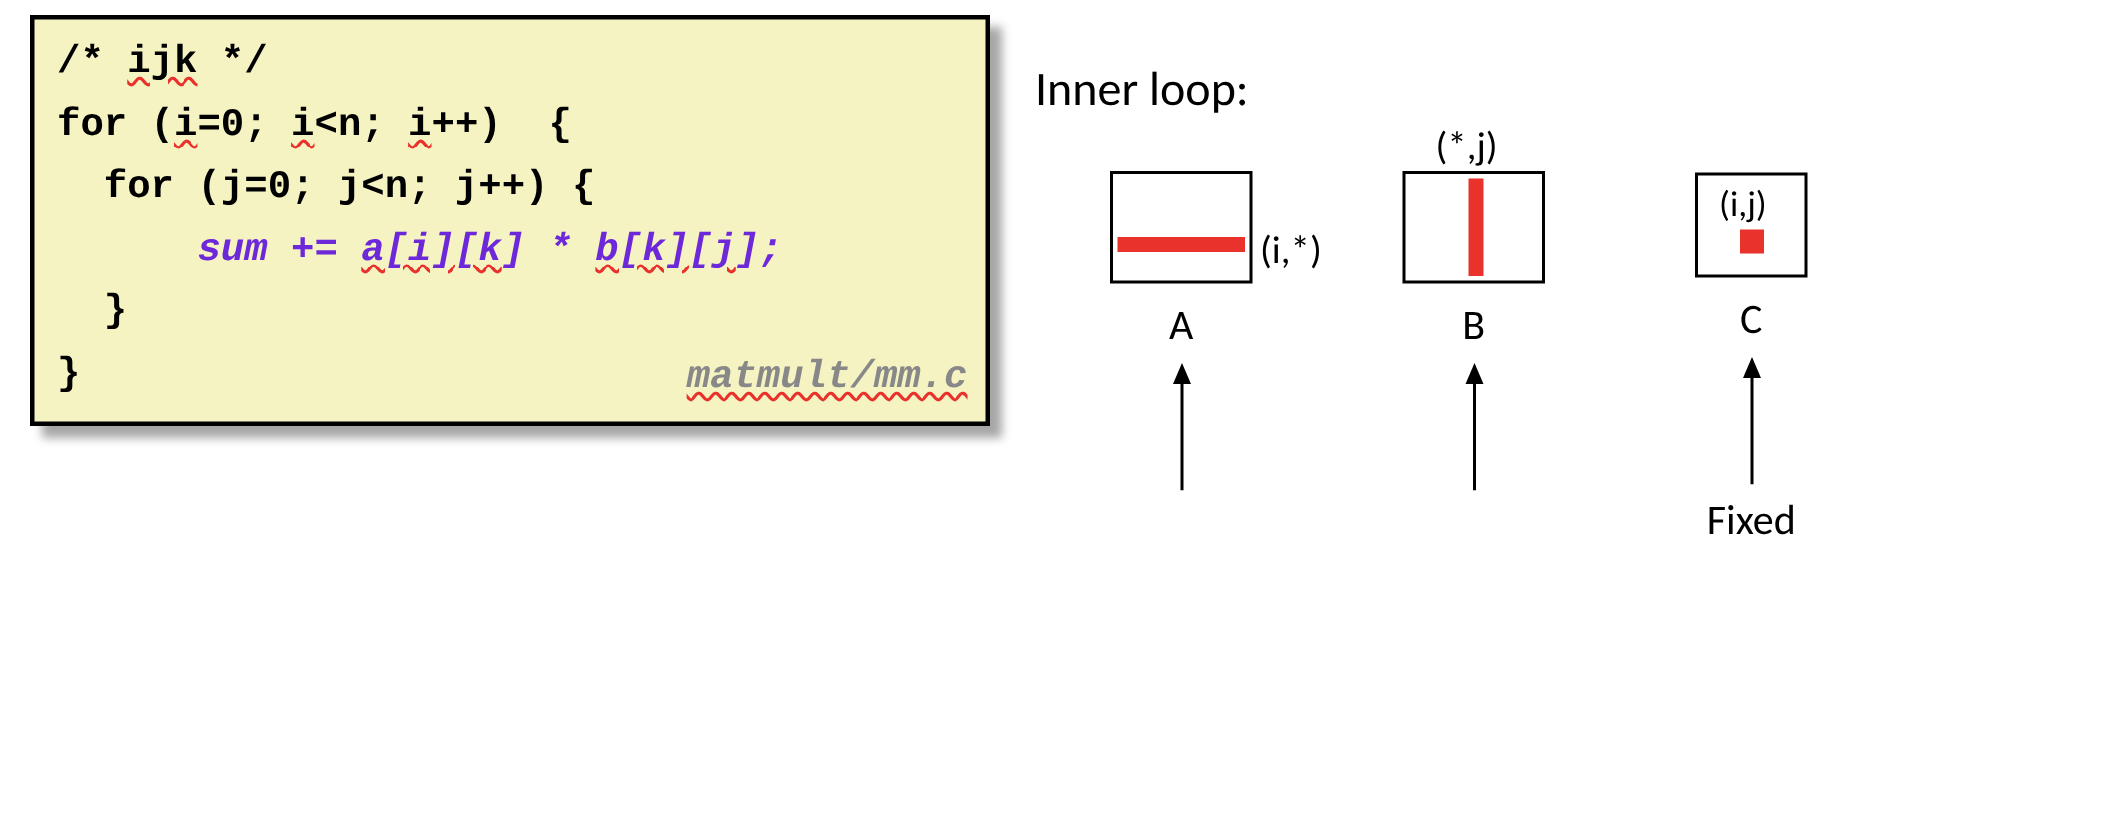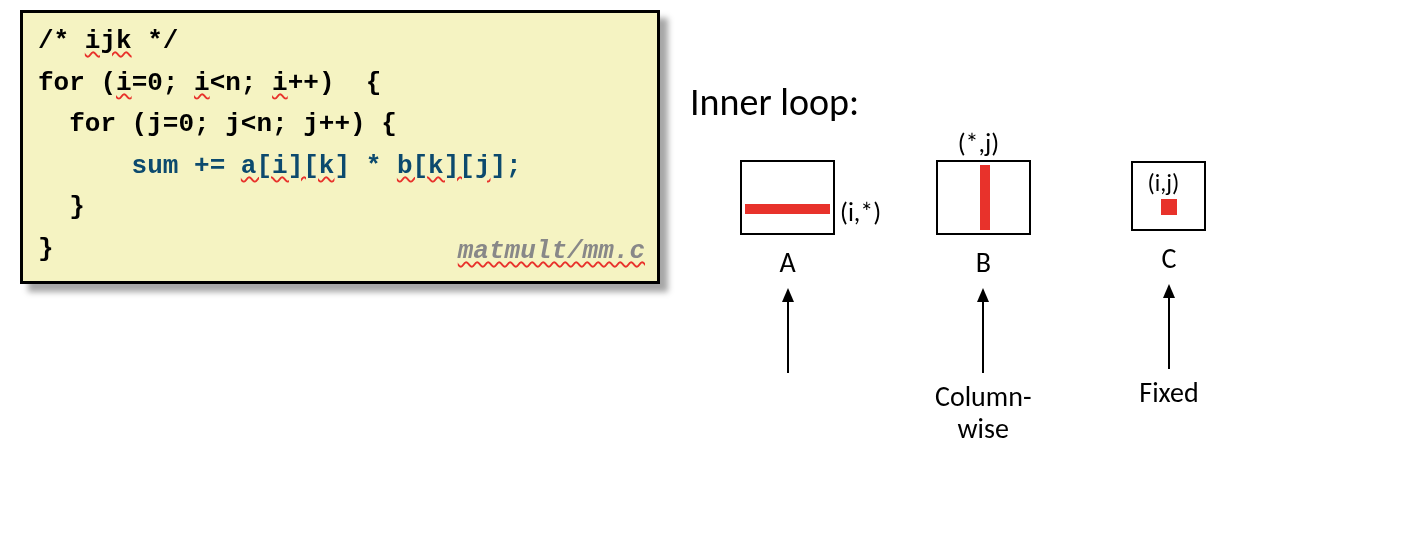--- a/index.html
+++ b/index.html
@@ -22,42 +22,41 @@
       padding: 8px 2px 10px 15px;
       font-family: 'Courier New', monospace;
       font-size: 26px;
       font-weight: bold;
       line-height: 1.6;
       position: relative;
       box-shadow: 8px 8px 6px rgba(0,0,0,0.35);
       width: 640px;
     }
     .code-line { white-space: pre; }
-    .highlight-red { color: #0c4a6e; }
+    .highlight-red { color: #6d28d9; font-style: italic; }
     .file-label {
       position: absolute;
       bottom: 8px;
       right: 12px;
       color: #888888;
       font-style: italic;
       font-weight: bold;
       font-size: 26px;
       font-family: 'Courier New', monospace;
     }
     .u { text-decoration: underline wavy #e8322b; text-decoration-thickness: 1.5px; text-underline-offset: 3px; }
     
     .diagram-area {
       padding-top: 30px;
       width: 640px;
     }
     .diagram-title {
-      font-size: 38px;
+      font-size: 32px;
       margin-bottom: 35px;
       margin-left: -30px;
-      margin-top: 39px;
     }
     .matrices-row {
       display: flex;
       gap: 100px;
       align-items: flex-start;
       margin-left: 20px;
     }
     .matrix-col {
       display: flex;
       flex-direction: column;
@@ -162,21 +161,20 @@
           <div class="coord-label coord-b">(*,j)</div>
           <div class="matrix-box">
             <div class="v-stripe"></div>
           </div>
         </div>
         <div class="matrix-label">B</div>
         <svg class="arrow" width="20" height="85" viewBox="0 0 20 85">
           <line x1="10" y1="85" x2="10" y2="10" stroke="#000" stroke-width="2"></line>
           <polygon points="10,0 4,14 16,14" fill="#000"></polygon>
         </svg>
-        <div class="access-label">Column-<br>wise</div>
       </div>
 
       <div class="matrix-col">
         <div class="matrix-wrapper-c">
           <div class="matrix-box small">
             <div class="coord-label coord-c">(i,j)</div>
             <div class="dot-square"></div>
           </div>
         </div>
         <div class="matrix-label">C</div>

